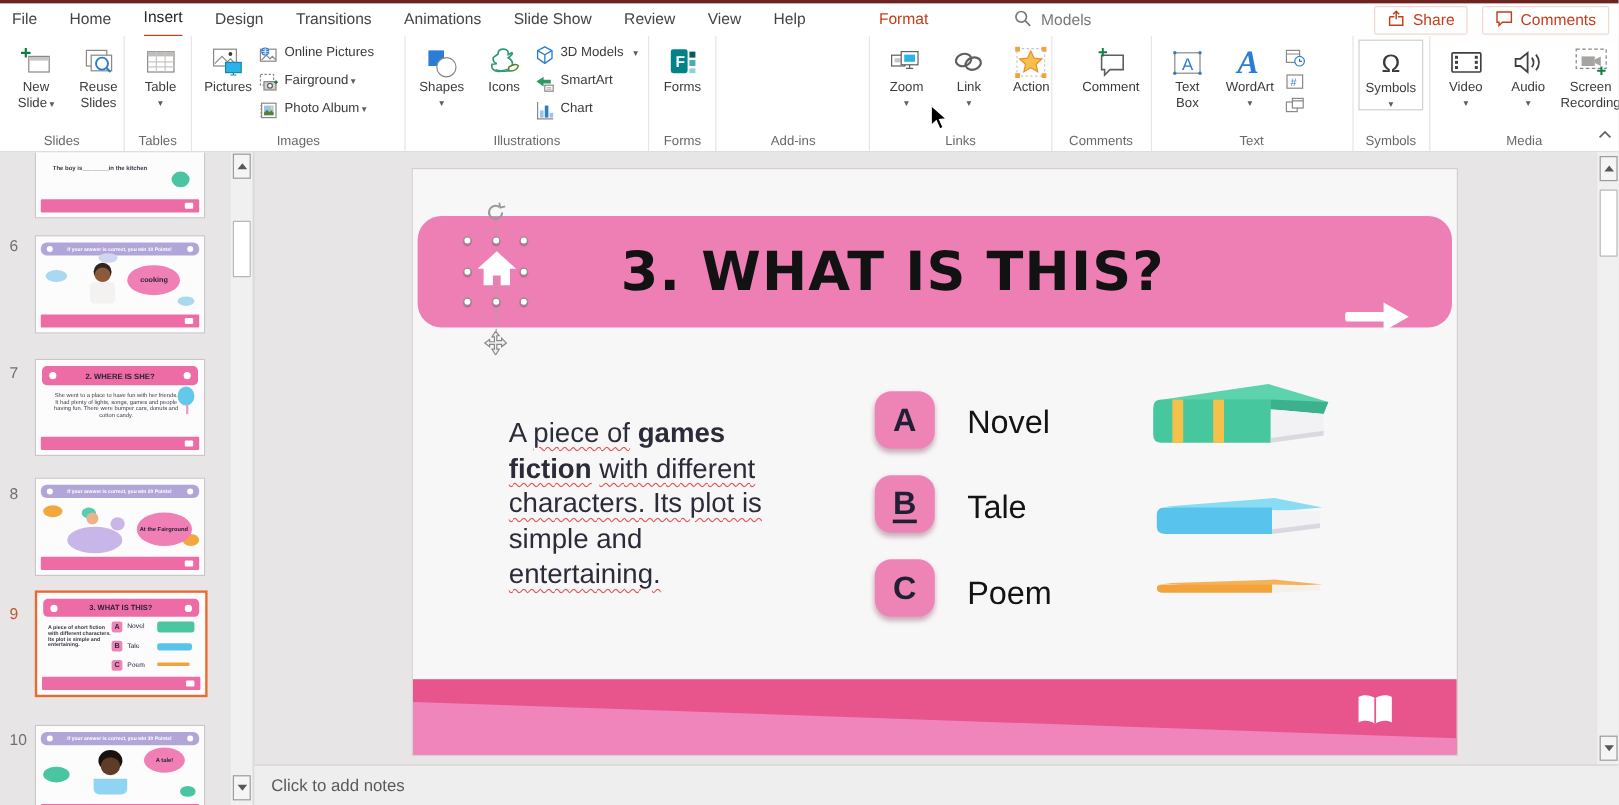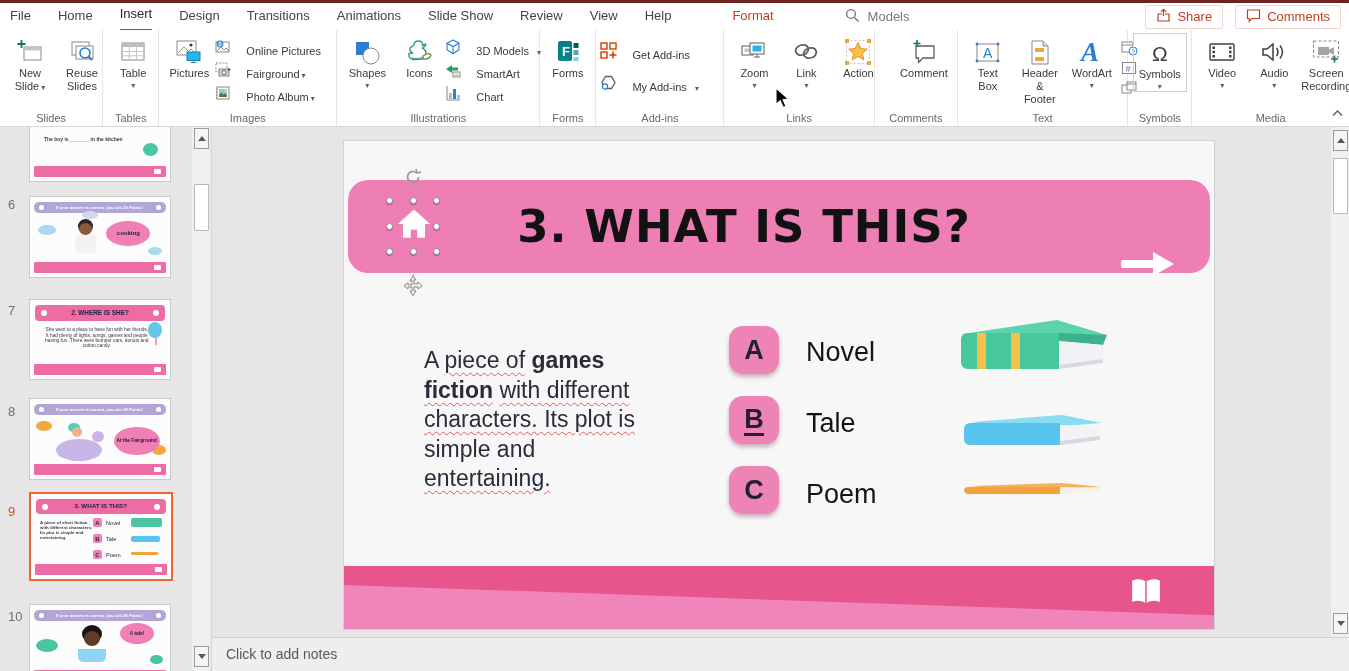--- a/index.html
+++ b/index.html
@@ -21,21 +21,21 @@
   #ribbon{position:absolute;left:0;top:30px;width:100%;height:97px;background:#fff;
           border-bottom:1px solid #d8d6d7;display:flex;box-sizing:border-box;
           box-shadow:0 1px 2px rgba(0,0,0,.05);}
   .grp{position:relative;border-right:1px solid #e6e4e4;padding:3px 4px 16px 4px;
        display:flex;align-items:flex-start;box-sizing:border-box;}
   .glabel{position:absolute;bottom:2px;left:0;right:0;text-align:center;font-size:11px;color:#6a6867;}
   .bb{display:flex;flex-direction:column;align-items:center;padding:4px 5px 0 5px;font-size:11px;
       line-height:13px;color:#3b3a39;text-align:center;min-width:42px;}
   .bb .ic{height:30px;display:flex;align-items:center;justify-content:center;}
   .stack{display:flex;flex-direction:column;gap:4px;padding-top:5px;}
-  .sb{display:flex;align-items:flex-end;gap:15px;font-size:11px;height:19px;color:#3b3a39;white-space:nowrap;}
+  .sb{display:flex;align-items:flex-start;gap:5px;font-size:11px;height:19px;color:#3b3a39;white-space:nowrap;}
   .dd{font-size:8px;color:#605e5c;line-height:8px;margin-top:2px;}
   .ddi{font-size:8px;color:#605e5c;margin-left:2px;}
   .minicol{display:flex;flex-direction:column;gap:3px;padding-top:6px;padding-left:2px;}
   .minibtn{width:20px;height:17px;display:flex;align-items:center;justify-content:center;}
   #collapse{position:absolute;right:5px;bottom:4px;}
   #ribbon-cursor{position:absolute;left:775px;top:87px;z-index:50;}
   .symbolsbox{border:1px solid #d2d0cf;}
   
   #content{position:absolute;left:0;top:127px;width:1349px;height:544px;background:#e7e5e6;}
   
@@ -318,42 +318,20 @@
               <rect x="18.5" y="11" width="5" height="5" fill="#4bacb0"></rect>
               <rect x="18.5" y="18" width="5" height="4" fill="#8fd0d2"></rect>
             </svg>
         </span>
         <span>Forms</span>
       </div>
       <span class="glabel">Forms</span>
     </div>
 
     <div class="grp" style="min-width:128px">
-      <div class="stack" style="gap:13px;padding-top:9px;">
-        <div class="sb">
-          <span>
-            <svg width="17" height="17" viewBox="0 0 17 17">
-                <rect x="1" y="1" width="6" height="6" fill="none" stroke="#d83b01" stroke-width="1.4"></rect>
-                <rect x="10" y="1" width="6" height="6" fill="none" stroke="#d83b01" stroke-width="1.4"></rect>
-                <rect x="1" y="10" width="6" height="6" fill="none" stroke="#d83b01" stroke-width="1.4"></rect>
-                <path d="M13 9.5 v7 M9.5 13 h7" stroke="#d83b01" stroke-width="1.6"></path>
-              </svg>
-          </span>
-          <span>Get Add-ins</span>
-        </div>
-        <div class="sb">
-          <span>
-            <svg width="17" height="17" viewBox="0 0 17 17">
-                <path d="M5.5 2.5 h6 l3.5 6 -3.5 6 h-6 L2 8.5 Z" fill="none" stroke="#605e5c" stroke-width="1.3"></path>
-                <circle cx="5" cy="12.5" r="2.6" fill="#fff" stroke="#2b7cd3" stroke-width="1.2"></circle>
-              </svg>
-          </span>
-          <span><span>My Add-ins</span><span class="ddi" style="margin-left:8px">▾</span></span>
-        </div>
-      </div>
       <span class="glabel">Add-ins</span>
     </div>
 
     <div class="grp" style="min-width:133px">
       <div class="bb">
         <span class="ic">
           <svg width="28" height="28" viewBox="0 0 28 28">
               <rect x="2" y="8" width="11" height="9" fill="#fff" stroke="#605e5c"></rect>
               <rect x="4.5" y="10.5" width="5" height="3.5" fill="#c8c6c4"></rect>
               <rect x="10" y="5" width="14" height="11" fill="#fff" stroke="#605e5c"></rect>
@@ -410,32 +388,20 @@
               <rect x="3" y="5" width="21" height="17" fill="#fff" stroke="#8a8886"></rect>
               <circle cx="3" cy="5" r="1.4" fill="#2b7cd3"></circle>
               <circle cx="24" cy="5" r="1.4" fill="#2b7cd3"></circle>
               <circle cx="3" cy="22" r="1.4" fill="#2b7cd3"></circle>
               <circle cx="24" cy="22" r="1.4" fill="#2b7cd3"></circle>
               <text x="9" y="19" font-size="14" fill="#2b7cd3" font-family="sans-serif">A</text>
             </svg>
         </span>
         <span>Text</span>
         <span>Box</span>
-      </div>
-      <div class="bb">
-        <span class="ic">
-          <svg width="27" height="27" viewBox="0 0 27 27">
-              <path d="M6 2 h11 l5 5 v18 H6 z" fill="#fff" stroke="#8a8886"></path>
-              <path d="M17 2 v5 h5" fill="#e1dfdd" stroke="#8a8886"></path>
-              <rect x="9" y="9" width="9" height="4" fill="#f2a33c"></rect>
-              <rect x="9" y="18" width="9" height="4" fill="#f2a33c"></rect>
-            </svg>
-        </span>
-        <span>Header</span>
-        <span>&amp; Footer</span>
       </div>
       <div class="bb">
         <span class="ic">
           <svg width="28" height="28" viewBox="0 0 28 28">
               <text x="3" y="23" font-size="27" font-style="italic" font-weight="bold" fill="#2b7cd3" font-family="serif">A</text>
             </svg>
         </span>
         <span>WordArt</span>
         <span class="dd">▾</span>
       </div>

